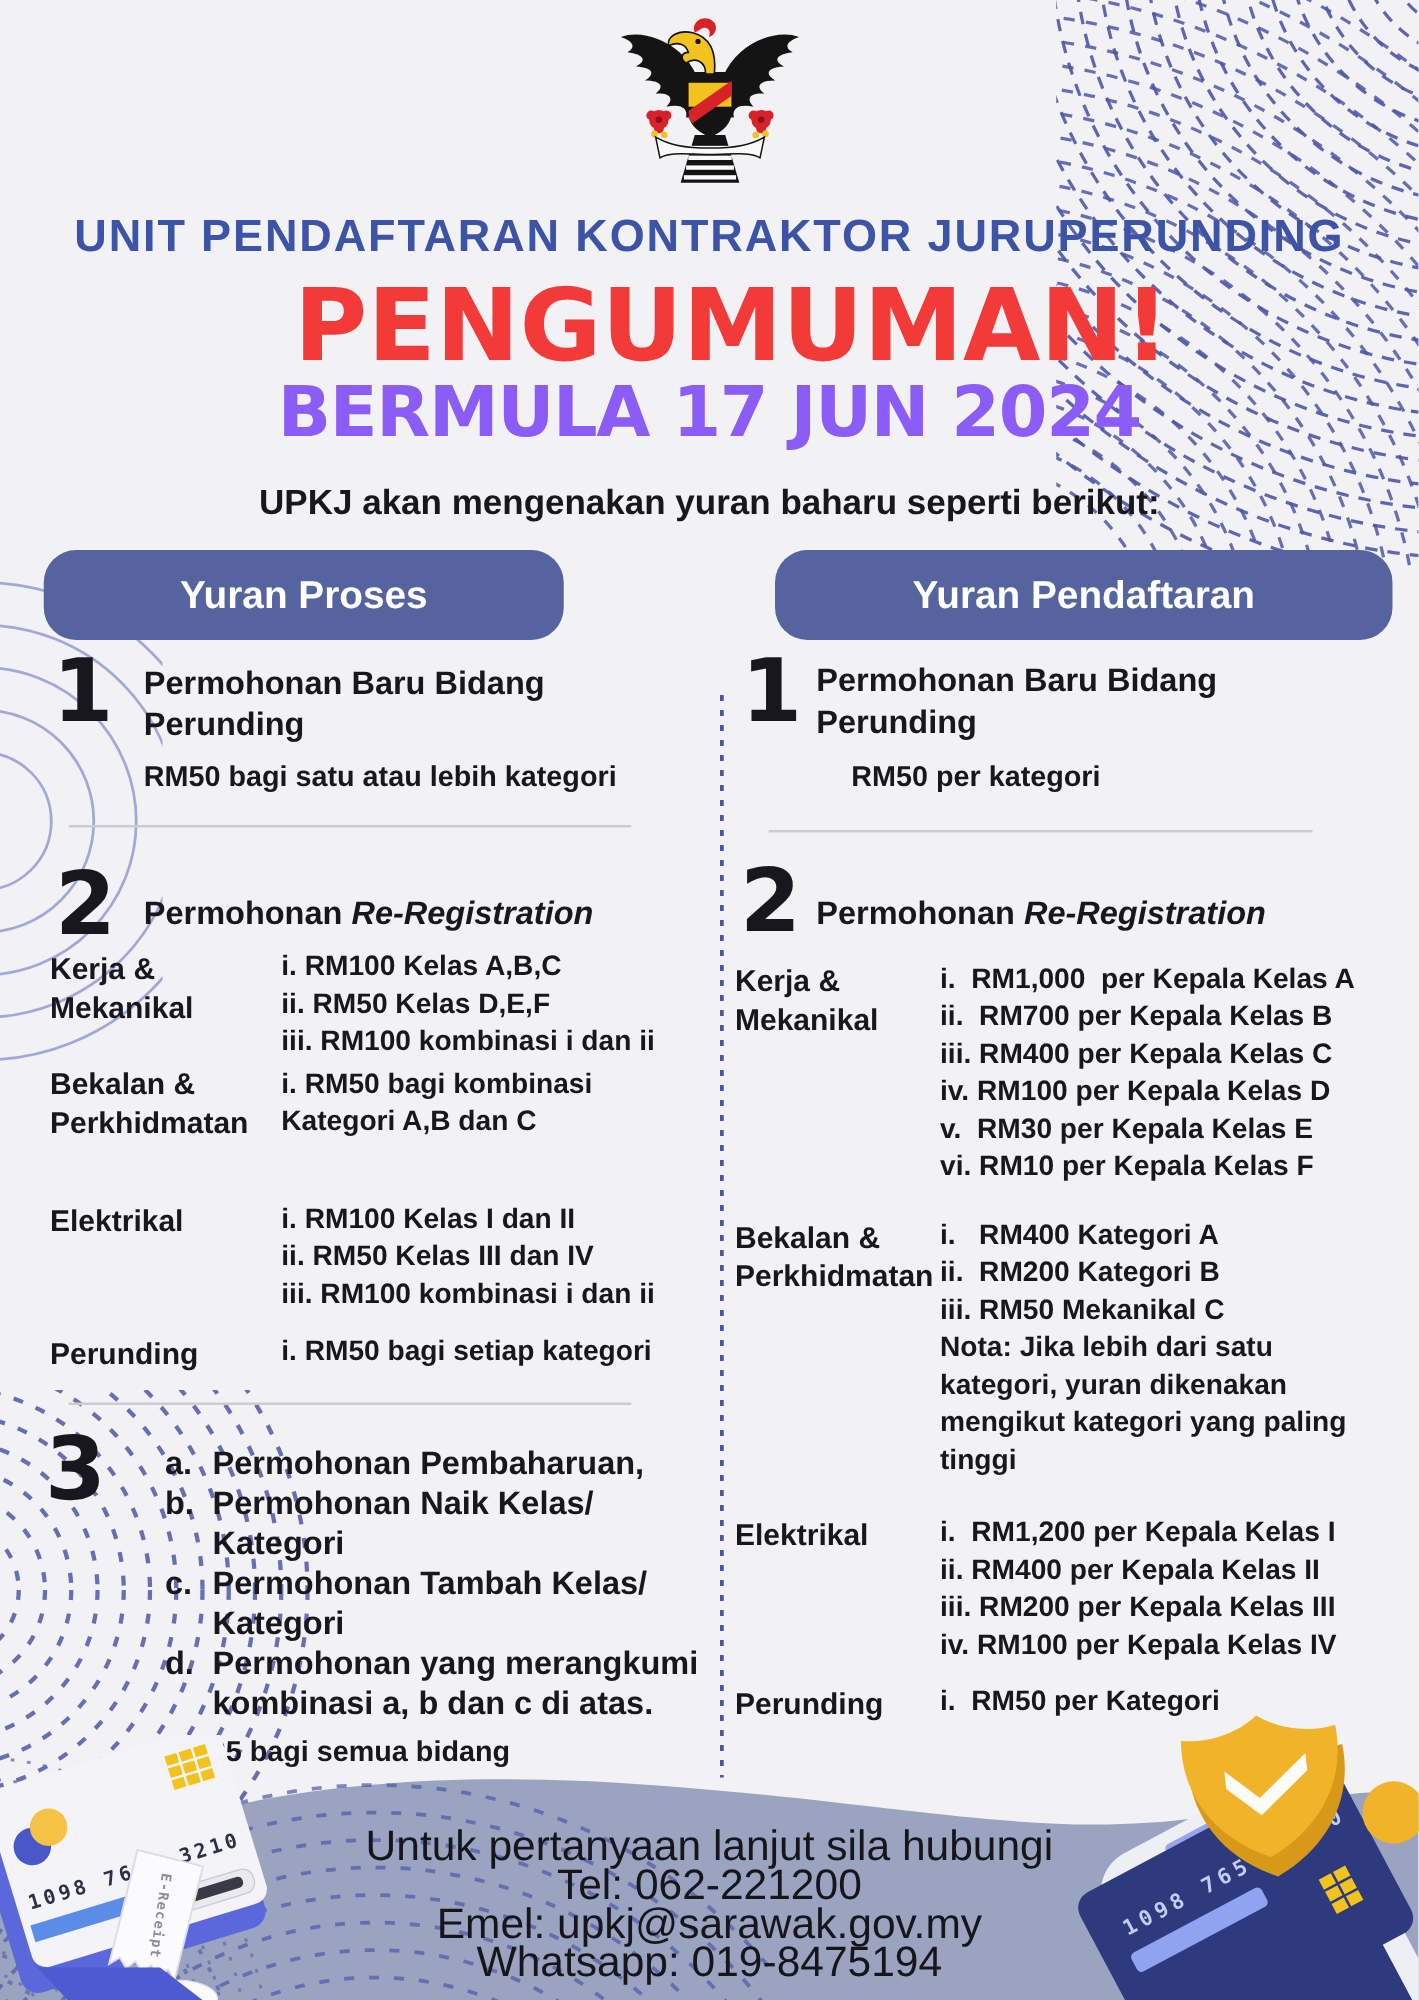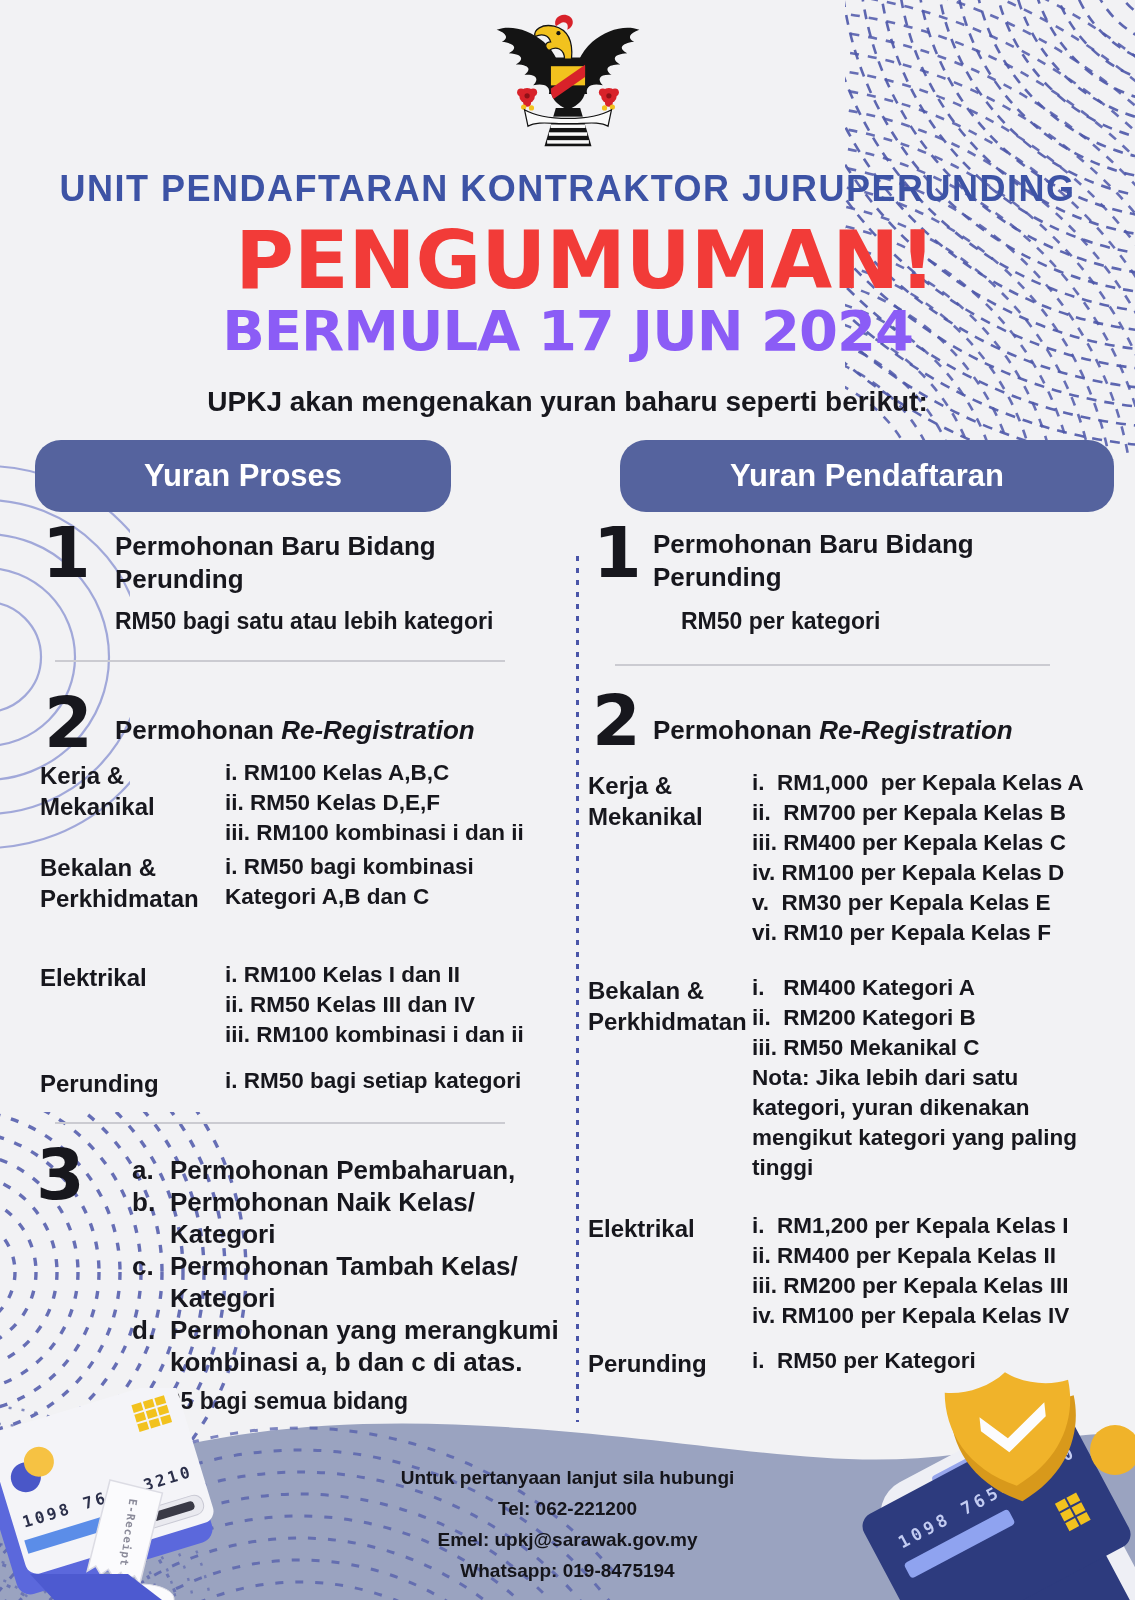--- a/index.html
+++ b/index.html
@@ -29,21 +29,21 @@
   .rvals{z-index:3;}
   .vline{font-size:22.5px;font-weight:700;line-height:30px;white-space:pre;}
   .vnote{font-size:22.5px;font-weight:700;line-height:30px;width:336px;}
   .s3-list{width:440px;z-index:3;}
   .s3-item{display:flex;font-size:26px;font-weight:700;line-height:32px;}
   .s3-item .marker{width:38px;flex:0 0 38px;}
   .s3-item .itext{width:395px;}
   .divider{left:576px;top:556px;width:3px;height:866px;z-index:2;
     background:repeating-linear-gradient(to bottom,#4A55A8 0 5px,transparent 5px 12px);}
   
-  .footer-text{top:1462px;z-index:5;font-size:19px;font-weight:700;color:#15151A;line-height:31px;}
+  .footer-text{top:1462px;z-index:5;font-size:34px;font-weight:400;color:#15151A;line-height:31px;}
   svg{display:block;}
   .deco{z-index:1;}
   .illus{z-index:4;}
   text{font-weight:700;}
 </style>
 </head>
 <body>
 
 <div class="poster">
 

